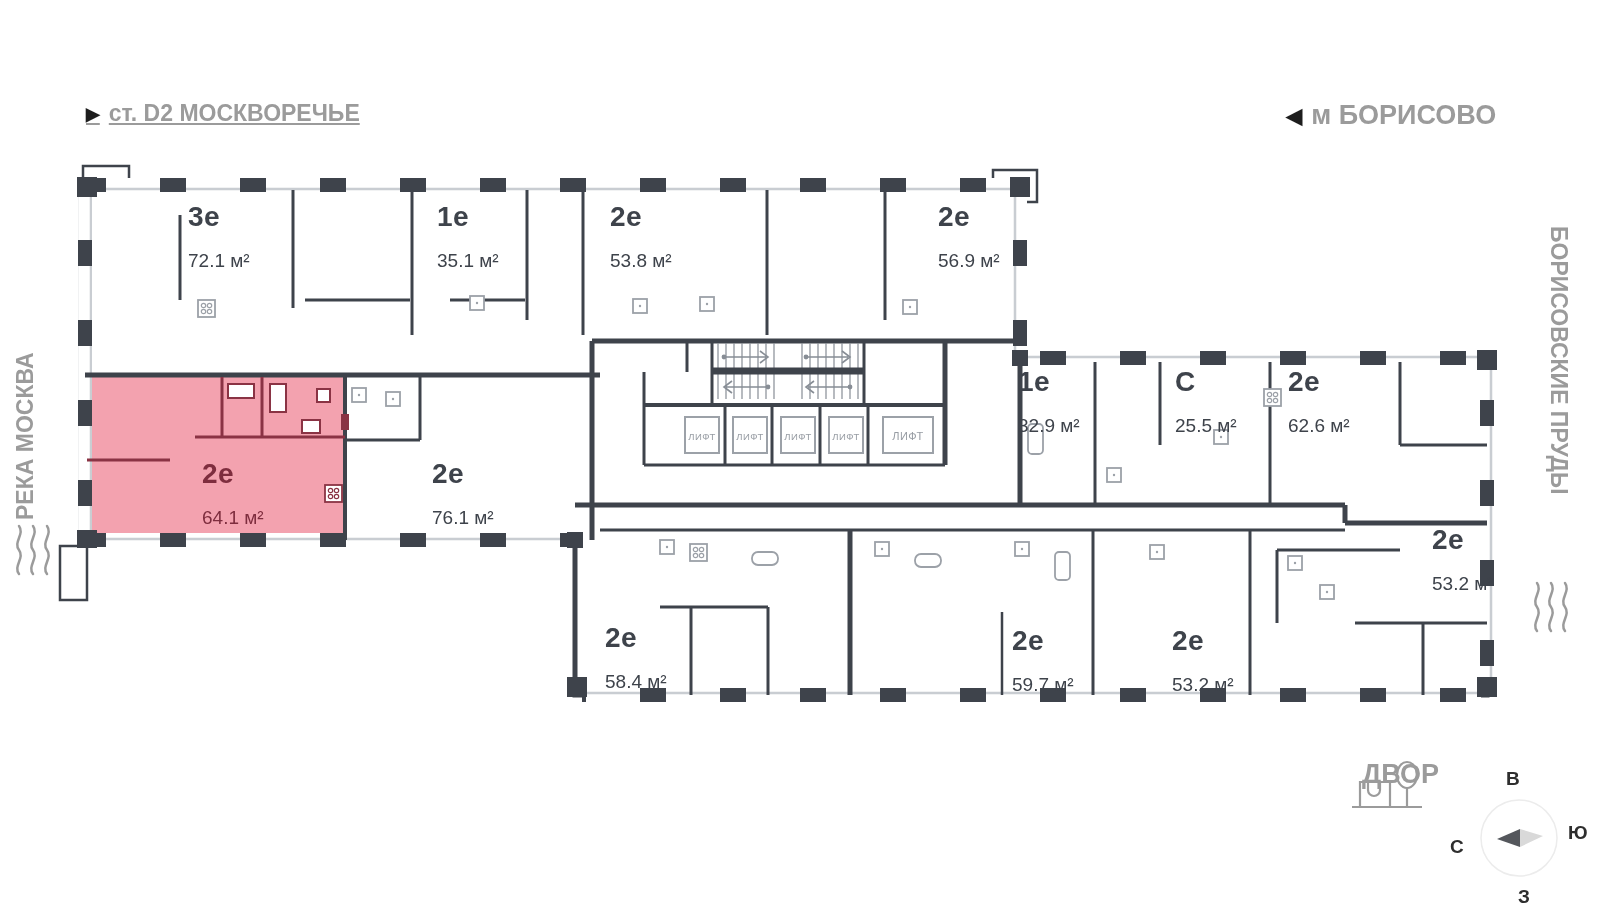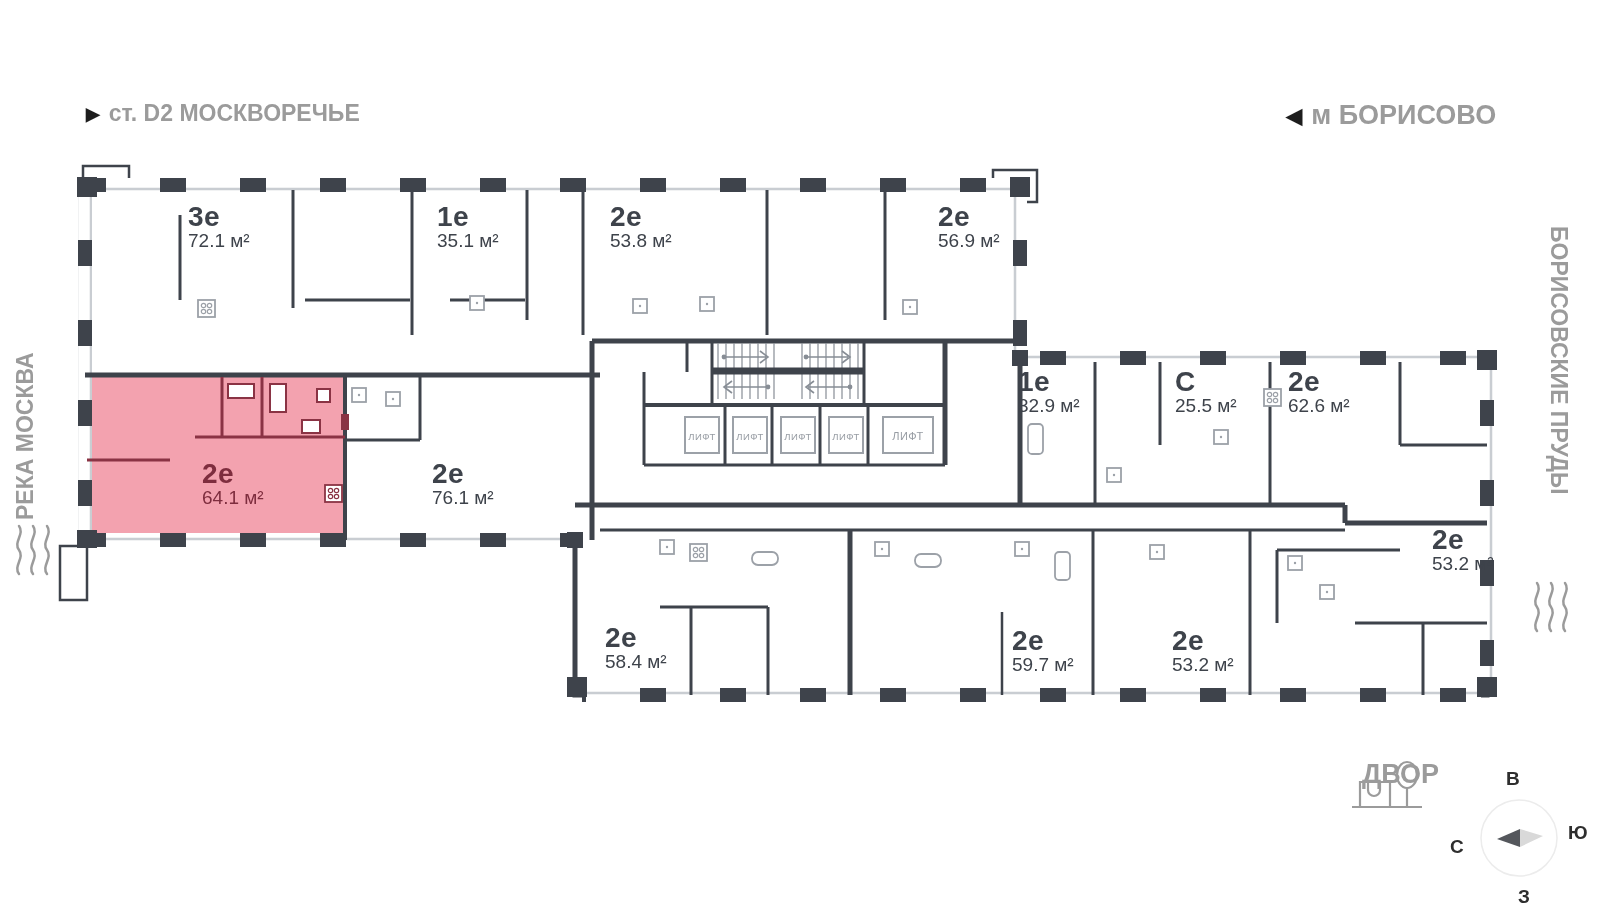--- a/index.html
+++ b/index.html
@@ -1,30 +1,30 @@
 <!DOCTYPE html>
 <html><head>
 <meta charset="utf-8">
 <style>
   html,body{margin:0;padding:0;background:#fff;}
   .stage{position:relative;width:1600px;height:920px;background:#fff;overflow:hidden;
          font-family:"Liberation Sans",sans-serif;}
   .stage svg{position:absolute;left:0;top:0;}
   .lm{position:absolute;color:#9B9B9B;font-weight:600;white-space:nowrap;}
   .lm .tri{color:#1d1d1d;font-size:0.78em;margin-right:9px;position:relative;top:-1px;}
-  .lm-station{left:86px;top:100px;font-size:23px;}
+  .lm-station{left:86px;top:100px;font-size:23px;text-decoration:underline;}
   .lm-metro{left:1286px;top:100px;font-size:27px;}
   .lm-street{left:84px;top:772px;font-size:24px;}
   .lm-river{left:12px;top:520px;font-size:23px;transform:rotate(-90deg);transform-origin:0 0;}
   .lm-ponds{left:1572px;top:226px;font-size:23px;transform:rotate(90deg);transform-origin:0 0;}
   .lm-yard{left:1352px;top:760px;display:flex;align-items:flex-end;text-align:center;}
   .lm-yard .yard-text{font-size:27px;margin-left:10px;line-height:1.1;}
   .unit-label{position:absolute;line-height:1;color:#3E434B;}
   .unit-label .t{font-size:28px;font-weight:700;letter-spacing:0.5px;}
-  .unit-label .a{font-size:19px;font-weight:500;margin-top:0;}
+  .unit-label .a{font-size:19px;font-weight:500;margin-top:20px;}
   .unit-label.hl{color:#7E2D3E;}
   .lift-label{position:absolute;top:424px;height:24px;display:flex;align-items:center;
               justify-content:center;font-size:9.5px;letter-spacing:0.5px;color:#979CA3;}
   .compass-letter{position:absolute;font-size:19px;font-weight:700;color:#2E2E2E;}
   .cl-e{left:1506px;top:768px;} .cl-s{left:1568px;top:822px;}
   .cl-n{left:1450px;top:836px;} .cl-w{left:1518px;top:886px;}
 </style>
 </head>
 <body>
 

